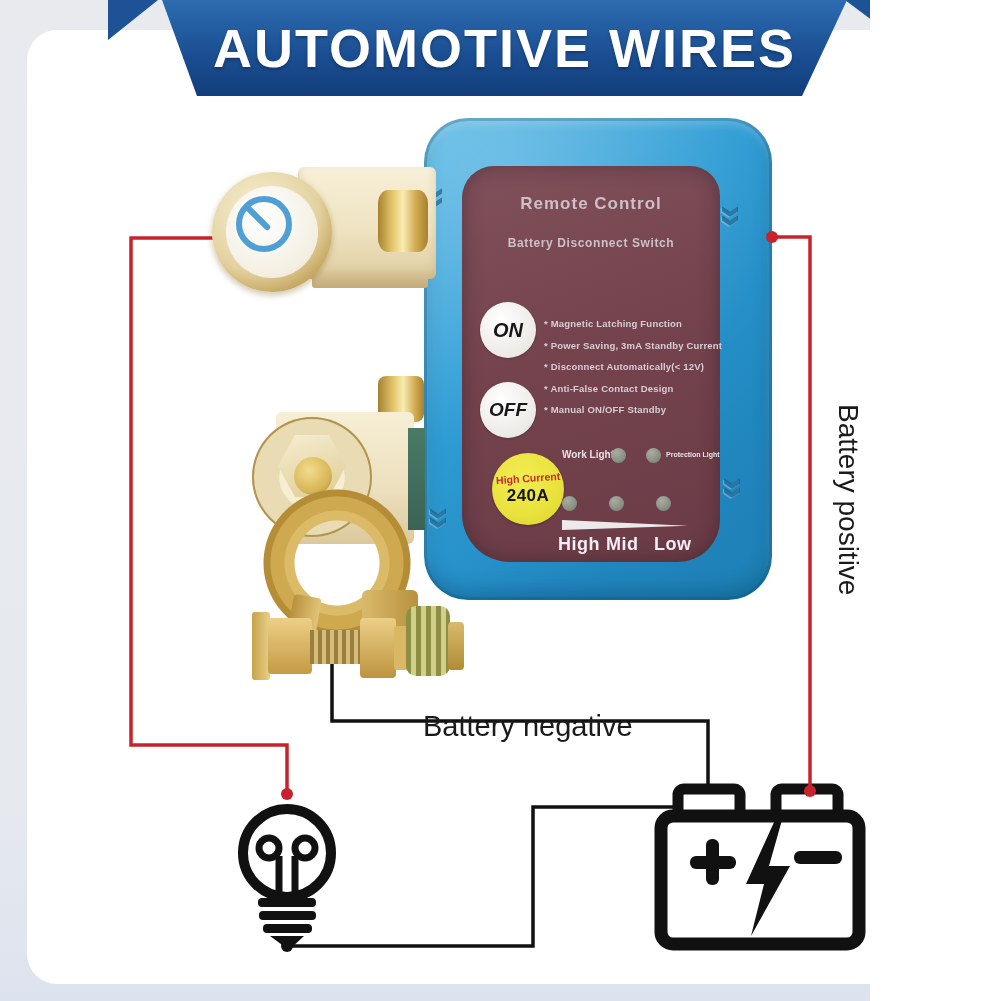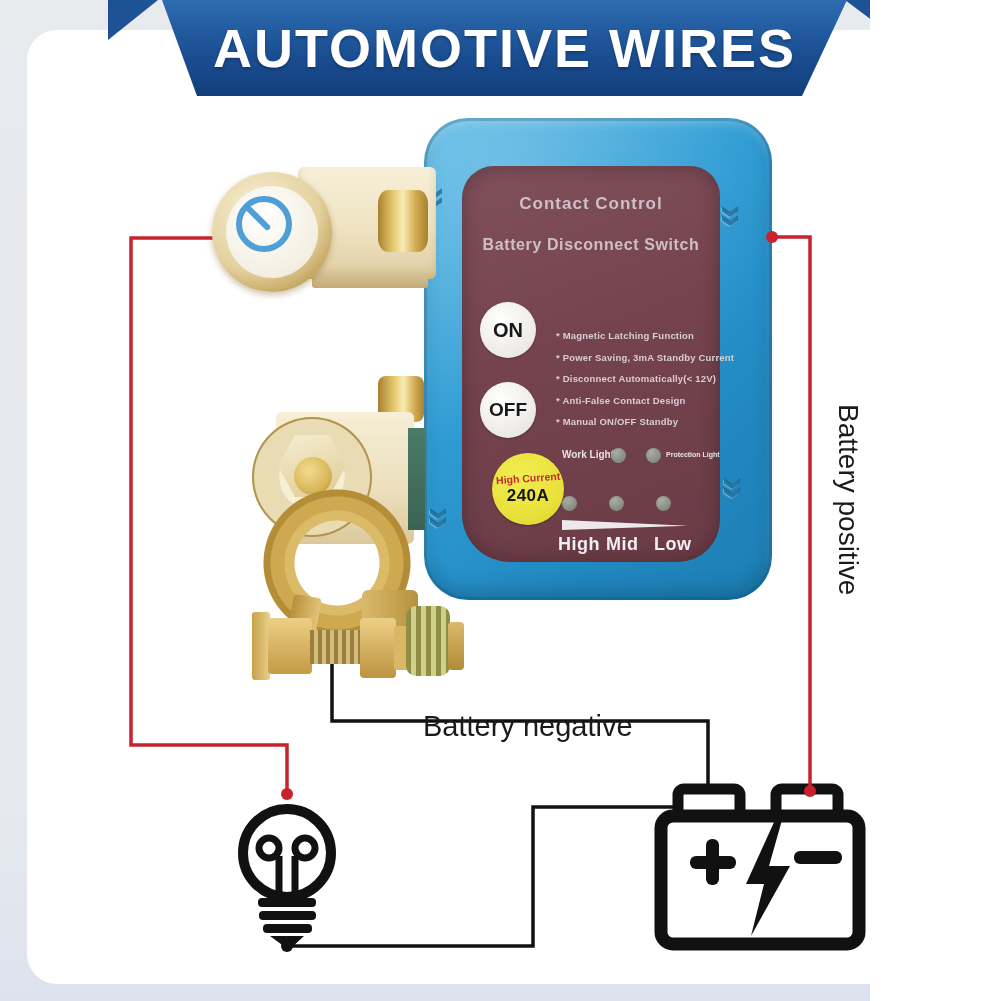--- a/index.html
+++ b/index.html
@@ -45,30 +45,30 @@
   .chev-4{left:430px;top:498px;}
 
   .panel{
     position:absolute;left:462px;top:166px;width:258px;height:396px;z-index:22;
     border-radius:32px 30px 42px 48px;
     background:linear-gradient(160deg,#80505b 0%,#74434e 45%,#6a3b46 100%);
     box-shadow:inset 0 0 20px rgba(0,0,0,.28);
   }
   .panel *{position:absolute;}
   .panel-title-1{left:0;top:28px;width:100%;text-align:center;color:#cdc0c6;font-size:17px;font-weight:bold;letter-spacing:1px;}
-  .panel-title-2{left:0;top:70px;width:100%;text-align:center;color:#cdc0c6;font-size:16px;font-weight:bold;letter-spacing:.6px;}
+  .panel-title-2{left:0;top:70px;width:100%;text-align:center;color:#cdc0c6;font-size:12px;font-weight:bold;letter-spacing:.6px;}
   .btn-circle{
     width:56px;height:56px;border-radius:50%;
     background:radial-gradient(circle at 38% 32%,#ffffff,#eceae6 70%,#dddad4 100%);
     display:flex;align-items:center;justify-content:center;
-    color:#18181a;font-weight:800;box-shadow:0 1px 2px rgba(0,0,0,.25);
+    color:#18181a;font-weight:800;box-shadow:0 1px 2px rgba(0,0,0,.25);font-style:italic;
   }
   .btn-on{left:18px;top:136px;font-size:20px;}
   .btn-off{left:18px;top:216px;font-size:19px;}
-  .features{left:82px;top:153px;width:172px;margin:12px;padding:0;list-style:none;}
+  .features{left:82px;top:153px;width:172px;margin:0;padding:0;list-style:none;}
   .features li{position:static;color:#d9ced4;font-size:9.5px;font-weight:bold;line-height:9.5px;margin-bottom:12px;letter-spacing:.2px;white-space:nowrap;}
   .badge{
     left:30px;top:287px;width:72px;height:72px;border-radius:50%;
     background:radial-gradient(circle at 40% 32%,#f2ec52,#e9e23c 60%,#d8d22c 100%);
     box-shadow:0 1px 2px rgba(0,0,0,.3);
     display:flex;flex-direction:column;align-items:center;justify-content:center;gap:2px;
   }
   .badge-line1{position:static;color:#c42b2b;font-size:10.5px;font-weight:bold;transform:rotate(-4deg);white-space:nowrap;}
   .badge-line2{position:static;color:#141414;font-size:17px;font-weight:700;letter-spacing:.5px;}
   .ind-label{color:#e8e2e6;font-weight:bold;white-space:nowrap;}
@@ -156,21 +156,21 @@
     <polyline points="287,946 533,946 533,807 678,807" fill="none" stroke="#111111" stroke-width="3.5"></polyline>
   </svg>
 
   <div class="device"></div>
   <span class="chev chev-1">»</span>
   <span class="chev chev-2">»</span>
   <span class="chev chev-3">»</span>
   <span class="chev chev-4">»</span>
 
   <div class="panel">
-    <div class="panel-title-1">Contact Control</div>
+    <div class="panel-title-1">Remote Control</div>
     <div class="panel-title-2">Battery Disconnect Switch</div>
     <div class="btn-circle btn-on">ON</div>
     <div class="btn-circle btn-off">OFF</div>
     <ul class="features">
       <li>* Magnetic Latching Function</li>
       <li>* Power Saving, 3mA Standby Current</li>
       <li>* Disconnect Automatically(&lt; 12V)</li>
       <li>* Anti-False Contact Design</li>
       <li>* Manual ON/OFF Standby</li>
     </ul>

